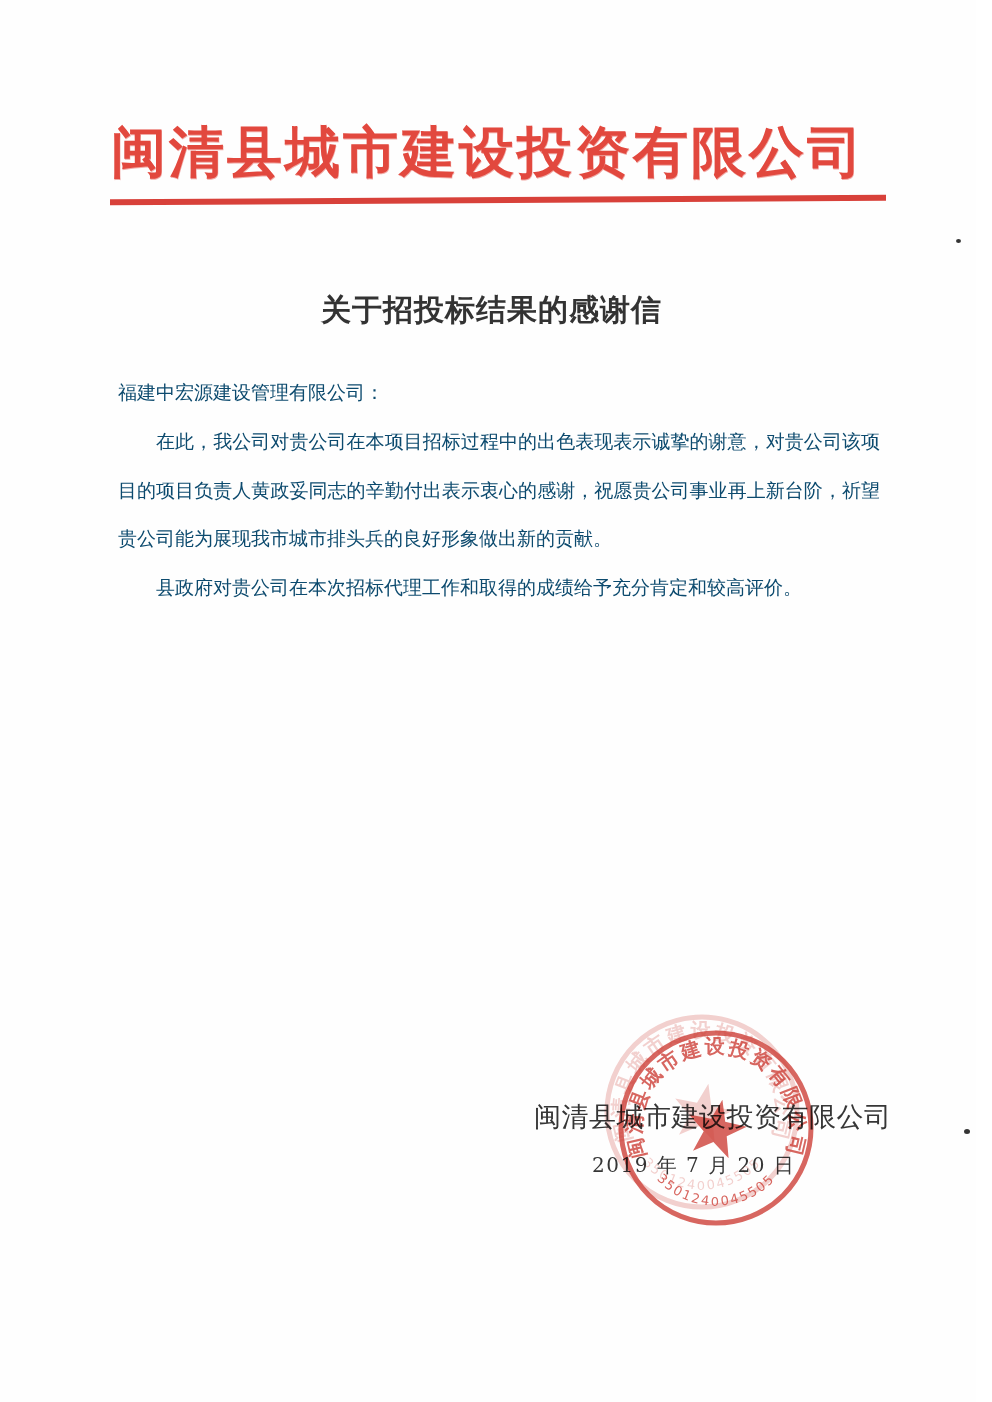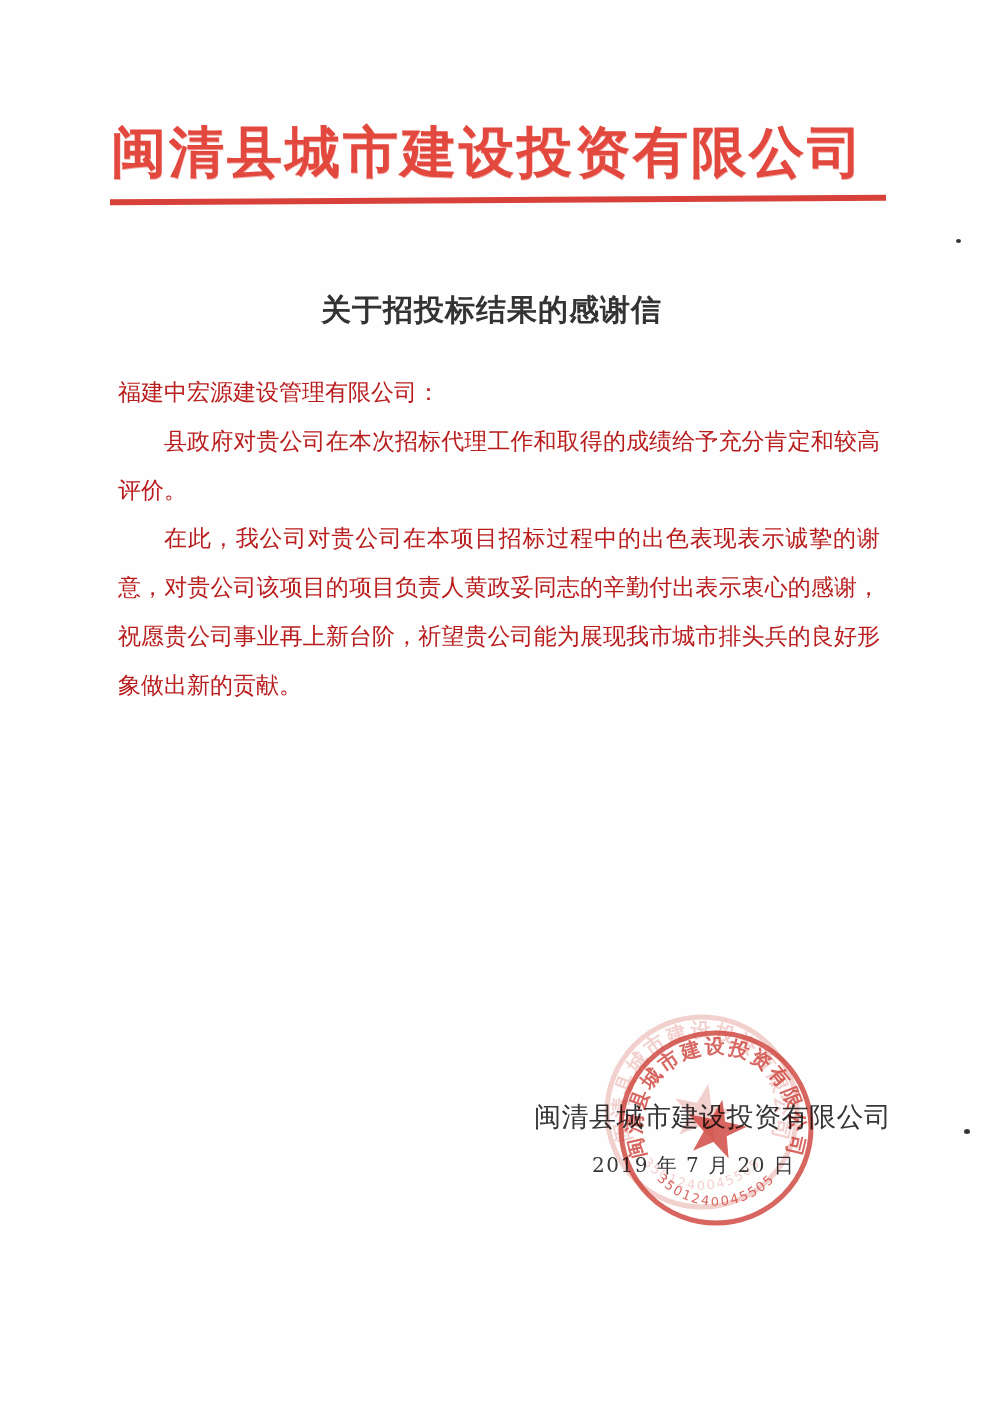--- a/index.html
+++ b/index.html
@@ -45,23 +45,23 @@
     font-size: 30px;
     letter-spacing: 1px;
     color: #333333;
     padding-left: 7px;
   }
   
   .body-block {
     position: absolute;
     top: 368px; left: 118px;
     width: 762px;
-    font-size: 23px;
+    font-size: 19px;
     line-height: 48.8px;
-    color: #b91c1c;
+    color: #0c4a6e;
     text-align: justify;
     text-justify: inter-ideograph;
   }
   .body-block p { text-indent: 2em; }
   .body-block p.salutation { text-indent: 0; }
   
   .signature {
     position: absolute;
     top: 1099px; left: 534px;
     font-size: 27px;
@@ -100,22 +100,22 @@
 <div class="page">
 
   <div class="letterhead">闽清县城市建设投资有限公司</div>
 
   <div class="letterhead-rule"></div>
 
   <div class="letter-title">关于招投标结果的感谢信</div>
 
   <div class="body-block">
     <p class="salutation">福建中宏源建设管理有限公司：</p>
+    <p>在此，我公司对贵公司在本项目招标过程中的出色表现表示诚挚的谢意，对贵公司该项目的项目负责人黄政妥同志的辛勤付出表示衷心的感谢，祝愿贵公司事业再上新台阶，祈望贵公司能为展现我市城市排头兵的良好形象做出新的贡献。</p>
     <p>县政府对贵公司在本次招标代理工作和取得的成绩给予充分肯定和较高评价。</p>
-    <p>在此，我公司对贵公司在本项目招标过程中的出色表现表示诚挚的谢意，对贵公司该项目的项目负责人黄政妥同志的辛勤付出表示衷心的感谢，祝愿贵公司事业再上新台阶，祈望贵公司能为展现我市城市排头兵的良好形象做出新的贡献。</p>
   </div>
 
   <div class="signature">闽清县城市建设投资有限公司</div>
 
   <div class="sign-date">2019 年 7 月 20 日</div>
 
   <div class="seal">
     <svg width="240" height="240" viewBox="0 0 240 240">
       <defs>
         <path id="seal-arc-top" d="M 52.0,151.7 A 75,75 0 1 1 188.0,151.7" fill="none"></path>

